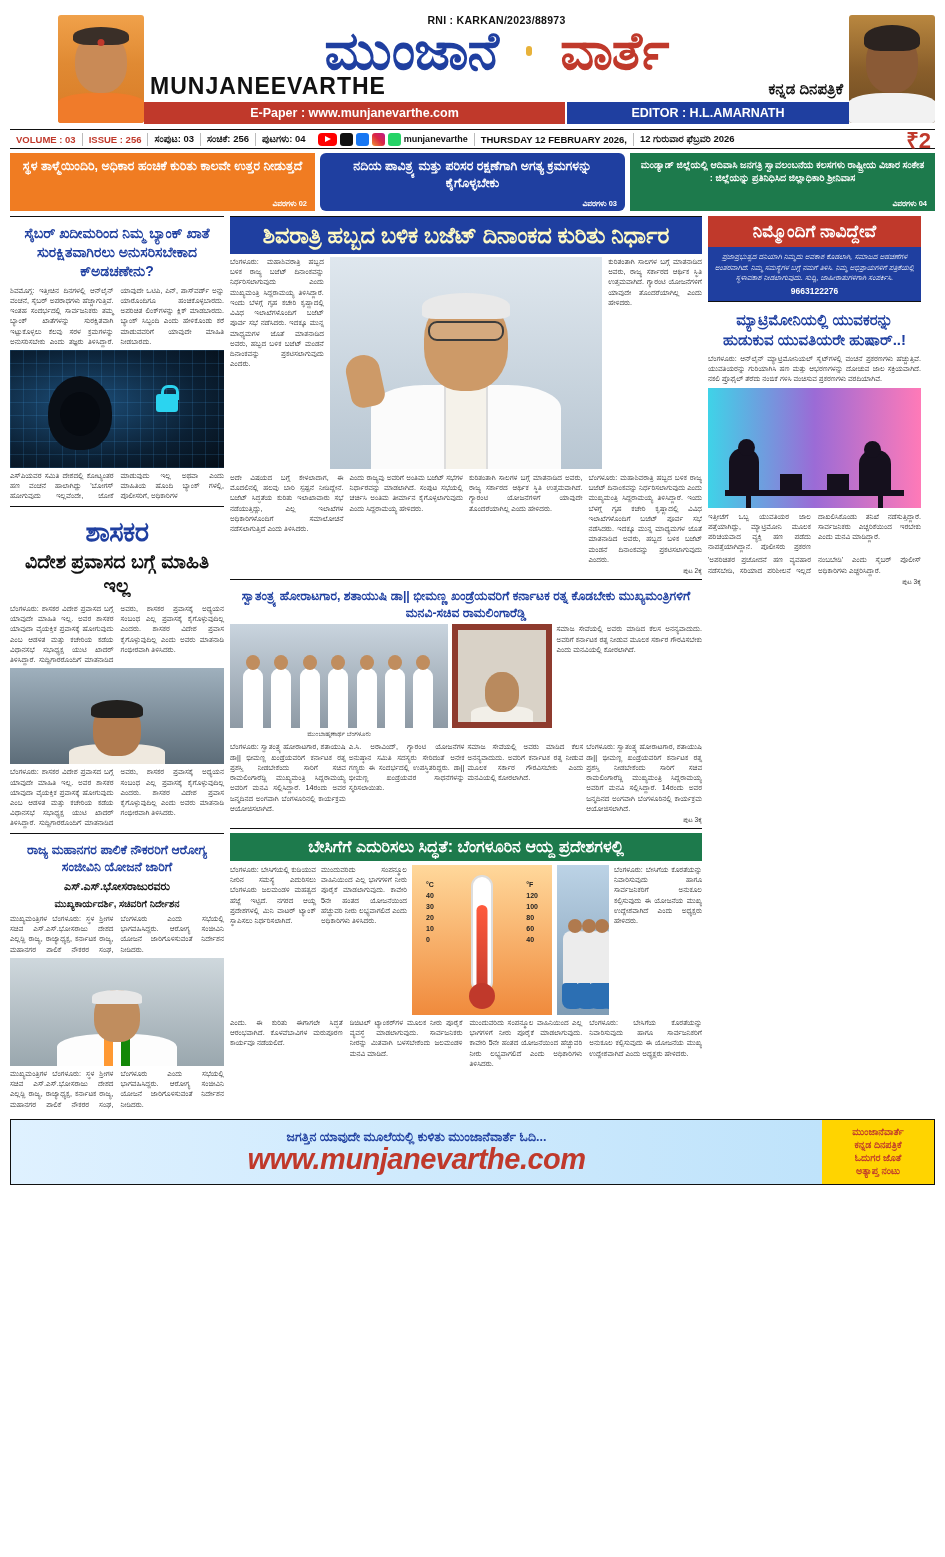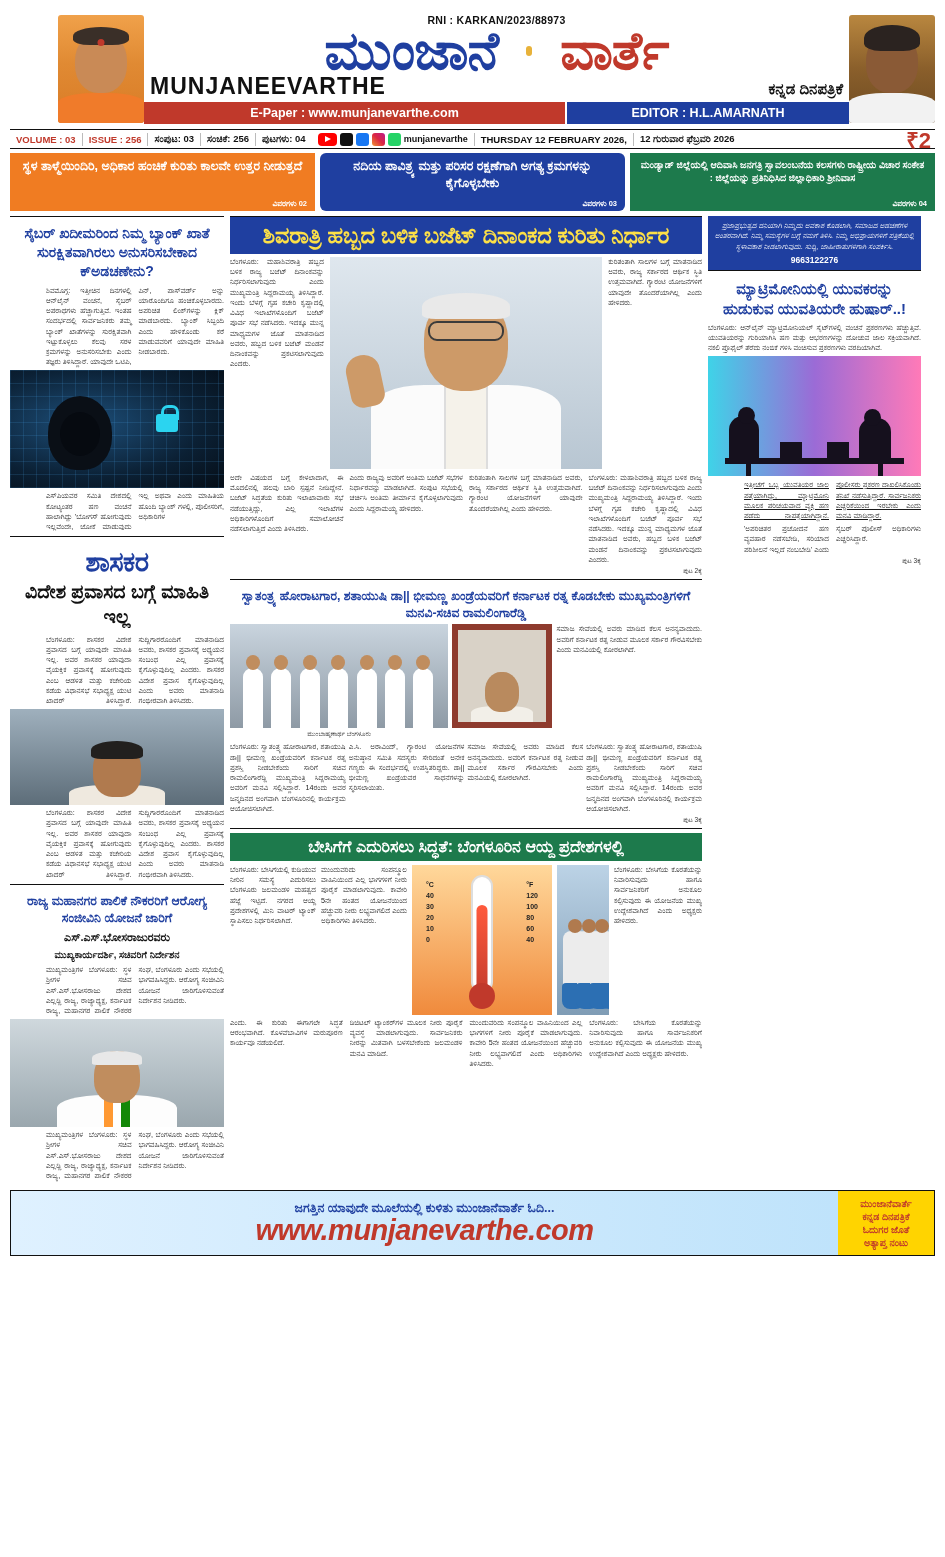--- a/index.html
+++ b/index.html
@@ -72,21 +72,21 @@
   .colL { width:214px; }
   .colC { width:472px; }
   .colR { width:213px; }
 
   .rule-t { border-top:1.5px solid #111; }
   .rule-b { border-bottom:1.5px solid #111; }
 
   
   .art { padding:4px 0; }
   .kn { font-size:7.2px; line-height:1.42; text-align:justify; color:#1a1a1a; }
-  .cols2 { column-count:2; column-gap:7px;margin-left:36px; }
+  .cols2 { column-count:2; column-gap:7px; }
   .cap { font-size:6.5px; text-align:center; color:#333; padding-top:2px; }
 
   
   .l1-hl { font-size:14px; color:#1f3fa0; font-weight:bold; line-height:1.35; text-align:center; padding:3px 2px 5px; }
   .photo { width:100%; position:relative; overflow:hidden; }
   .cyber { height:118px; background:radial-gradient(ellipse at 35% 45%, #1d4f7a 0%, #0b2034 60%, #050d16 100%); position:relative; }
   .cyber .hood { position:absolute; left:38px; top:26px; width:64px; height:74px; background:#0a0f16; border-radius:50% 50% 44% 44%; }
   .cyber .hood:after{content:"";position:absolute;left:12px;top:16px;width:40px;height:44px;border-radius:50%;background:#060a10;}
   .cyber .grid-lines { position:absolute; inset:0; background-image:linear-gradient(rgba(80,180,255,.14) 1px, transparent 1px), linear-gradient(90deg, rgba(80,180,255,.14) 1px, transparent 1px); background-size:13px 13px; }
   .cyber .lock { position:absolute; right:46px; top:44px; width:22px; height:18px; background:#2bd4f0; border-radius:3px; }
@@ -106,21 +106,21 @@
   .l3-sub { font-size:11px; font-weight:bold; color:#111; text-align:center; line-height:1.3; padding-bottom:4px; }
   .portrait2 { height:108px; background:#d8cdbd; position:relative; overflow:hidden; }
   .portrait2 .bg { position:absolute; inset:0; background:linear-gradient(180deg,#cfd8dd,#9aa7ae); }
   .portrait2 .head { position:absolute; left:50%; transform:translateX(-50%); bottom:24px; width:46px; height:52px; border-radius:46% 46% 42% 42%; background:#c08d5e; }
   .portrait2 .hair { position:absolute; left:50%; transform:translateX(-50%); bottom:62px; width:50px; height:14px; border-radius:50% 50% 10% 10%; background:#e8e8e8; }
   .portrait2 .kurta { position:absolute; left:50%; transform:translateX(-50%); bottom:0; width:120px; height:32px; border-radius:40% 40% 0 0; background:#fdfdfd; }
   .portrait2 .shawl { position:absolute; left:50%; transform:translateX(-50%); bottom:0; width:26px; height:32px; background:linear-gradient(90deg,#ff9933 33%,#ffffff 33% 66%,#138808 66%); }
 
   
   .lead-band { background:#1f3fa0; text-align:center; padding:5px 4px; }
-  .lead-band .t { color:#fde047; font-size:22.5px; font-weight:bold; letter-spacing:-.2px; line-height:1.2; }
+  .lead-band .t { color:#fef9c3; font-size:22.5px; font-weight:bold; letter-spacing:-.2px; line-height:1.2; }
   .lead-photo { height:212px; background:linear-gradient(180deg,#dfe7ee,#b8c6d2); position:relative; overflow:hidden; margin-top:0; }
   .lead-photo .person { position:absolute; left:50%; transform:translateX(-50%); bottom:0; width:190px; height:190px; }
   .lp-head { position:absolute; left:50%; transform:translateX(-50%); bottom:78px; width:84px; height:96px; border-radius:46% 46% 44% 44%; background:#cd9a68; }
   .lp-glass { position:absolute; left:50%; transform:translateX(-50%); bottom:128px; width:76px; height:20px; border:2px solid #3b3b3b; border-radius:9px; background:rgba(255,255,255,.15); }
   .lp-hair { position:absolute; left:50%; transform:translateX(-50%); bottom:150px; width:88px; height:26px; border-radius:50% 50% 16% 16%; background:#e9e9e9; }
   .lp-body { position:absolute; left:50%; transform:translateX(-50%); bottom:0; width:190px; height:84px; border-radius:28% 28% 0 0; background:#fbfbfb; }
   .lp-shawl { position:absolute; left:50%; transform:translateX(-50%); bottom:0; width:44px; height:84px; background:#f5f2ea; border-left:2px solid #ddd; border-right:2px solid #ddd; }
   .lp-thumb { position:absolute; left:18px; bottom:62px; width:34px; height:52px; background:#cd9a68; border-radius:16px 16px 12px 12px; transform:rotate(-12deg); }
   .lead-cols { display:flex; gap:6px; padding-top:3px; }
   .lead-cols > div { flex:1; }
@@ -161,21 +161,21 @@
   .office-photo { height:120px; background:linear-gradient(90deg,#3fd3e8 0%, #9b6bd6 50%, #ff7ab8 100%); position:relative; overflow:hidden; }
   .office-photo .sil { position:absolute; bottom:14px; background:#15101d; }
   .office-photo .desk { position:absolute; bottom:12px; left:8%; width:84%; height:6px; background:#15101d; }
   .office-photo .leg { position:absolute; bottom:0; width:5px; height:14px; background:#15101d; }
 
   
   .webbanner { display:flex; margin-top:5px; height:66px; border:1.5px solid #111; }
   .wb-main { flex:1; background:linear-gradient(90deg,#dff1ff,#bfe3fb); position:relative; overflow:hidden; display:flex; flex-direction:column; justify-content:center; }
   .wb-top { font-size:12.5px; font-weight:bold; color:#1f3fa0; text-align:center; }
   .wb-url { font-size:29px; font-weight:bold; color:#c0392b; text-align:center; font-style:italic; letter-spacing:-.5px; line-height:1; }
-  .wb-side { width:96px; background:#ffd400; display:flex; flex-direction:column; align-items:center; justify-content:center; gap:1px; }
+  .wb-side { width:112px; background:#ffd400; display:flex; flex-direction:column; align-items:center; justify-content:center; gap:1px; }
   .wb-side div { font-size:9.5px; font-weight:bold; color:#c0392b; }
 </style>
 </head>
 <body>
 
 <div class="page">
 
   <div class="masthead">
     <div class="mug left">
       <div class="shoulders"></div>
@@ -391,20 +391,21 @@
           <div class="kn" style="flex:1">ಮುಂದುವರಿದು ಸಂಪನ್ಮೂಲ ವಾಹಿನಿಯಿಂದ ಎಲ್ಲ ಭಾಗಗಳಿಗೆ ನೀರು ಪೂರೈಕೆ ಮಾಡಲಾಗುವುದು. ಕಾವೇರಿ 5ನೇ ಹಂತದ ಯೋಜನೆಯಿಂದ ಹೆಚ್ಚುವರಿ ನೀರು ಲಭ್ಯವಾಗಲಿದೆ ಎಂದು ಅಧಿಕಾರಿಗಳು ತಿಳಿಸಿದರು.</div>
           <div class="kn" style="flex:1">ಬೆಂಗಳೂರು: ಬೇಸಿಗೆಯ ಕೊರತೆಯನ್ನು ನಿವಾರಿಸುವುದು ಹಾಗೂ ಸಾರ್ವಜನಿಕರಿಗೆ ಅನುಕೂಲ ಕಲ್ಪಿಸುವುದು ಈ ಯೋಜನೆಯ ಮುಖ್ಯ ಉದ್ದೇಶವಾಗಿದೆ ಎಂದು ಅಧ್ಯಕ್ಷರು ಹೇಳಿದರು.</div>
         </div>
       </div>
 
     </div>
 
     <div class="col colR">
 
       <div>
+        <div class="r1-band">ನಿಮ್ಮೊಂದಿಗೆ ನಾವಿದ್ದೇವೆ</div>
         <div class="r1-body">
           <div class="kn">ಪ್ರಜಾಪ್ರಭುತ್ವದ ದನಿಯಾಗಿ ನಿಮ್ಮದು ಅವಕಾಶ ಕೊಡಲಾಗಿ, ಸಮಾಜದ ಅಡಚಣೆಗಳ ಅಂತರವಾಗಿದೆ. ನಿಮ್ಮ ಸಮಸ್ಯೆಗಳ ಬಗ್ಗೆ ನಮಗೆ ತಿಳಿಸಿ. ನಿಮ್ಮ ಅಭಿಪ್ರಾಯಗಳಿಗೆ ಪತ್ರಿಕೆಯಲ್ಲಿ ಸ್ಥಳಾವಕಾಶ ನೀಡಲಾಗುವುದು. ಸುದ್ದಿ, ಜಾಹೀರಾತುಗಳಿಗಾಗಿ ಸಂಪರ್ಕಿಸಿ.</div>
           <div class="r1-phone">9663122276</div>
         </div>
       </div>
 
       <div class="art rule-t">
         <div class="r2-title">ಮ್ಯಾಟ್ರಿಮೋನಿಯಲ್ಲಿ ಯುವಕರನ್ನು ಹುಡುಕುವ ಯುವತಿಯರೇ ಹುಷಾರ್..!</div>
         <div class="kn" style="padding-bottom:3px;">ಬೆಂಗಳೂರು: ಆನ್‌ಲೈನ್ ಮ್ಯಾಟ್ರಿಮೋನಿಯಲ್ ಸೈಟ್‌ಗಳಲ್ಲಿ ವಂಚನೆ ಪ್ರಕರಣಗಳು ಹೆಚ್ಚುತ್ತಿವೆ. ಯುವತಿಯರನ್ನು ಗುರಿಯಾಗಿಸಿ ಹಣ ಮತ್ತು ಆಭರಣಗಳನ್ನು ದೋಚುವ ಜಾಲ ಸಕ್ರಿಯವಾಗಿದೆ. ನಕಲಿ ಪ್ರೊಫೈಲ್ ತೆರೆದು ನಂಬಿಕೆ ಗಳಿಸಿ ವಂಚಿಸುವ ಪ್ರಕರಣಗಳು ವರದಿಯಾಗಿವೆ.</div>
         <div class="photo">
@@ -413,21 +414,21 @@
             <div class="sil" style="left:14%;bottom:52px;width:17px;height:17px;border-radius:50%;"></div>
             <div class="sil" style="right:14%;width:32px;height:44px;border-radius:14px 14px 0 0;"></div>
             <div class="sil" style="right:19%;bottom:50px;width:17px;height:17px;border-radius:50%;"></div>
             <div class="desk"></div>
             <div class="leg" style="left:18%"></div>
               <div class="leg" style="right:18%"></div>
             <div class="sil" style="left:34%;bottom:18px;width:22px;height:16px;"></div>
             <div class="sil" style="right:34%;bottom:18px;width:22px;height:16px;"></div>
           </div>
         </div>
-        <div class="kn cols2" style="padding-top:4px;text-decoration:underline;">ಇತ್ತೀಚೆಗೆ ಒಬ್ಬ ಯುವತಿಯರ ಜಾಲ ಪತ್ತೆಯಾಗಿದ್ದು, ಮ್ಯಾಟ್ರಿಮೋನಿ ಮೂಲಕ ಪರಿಚಯವಾದ ವ್ಯಕ್ತಿ ಹಣ ಪಡೆದು ನಾಪತ್ತೆಯಾಗಿದ್ದಾನೆ. ಪೊಲೀಸರು ಪ್ರಕರಣ ದಾಖಲಿಸಿಕೊಂಡು ತನಿಖೆ ನಡೆಸುತ್ತಿದ್ದಾರೆ. ಸಾರ್ವಜನಿಕರು ಎಚ್ಚರಿಕೆಯಿಂದ ಇರಬೇಕು ಎಂದು ಮನವಿ ಮಾಡಿದ್ದಾರೆ.</div>
+        <div class="kn cols2" style="padding-top:4px;">ಇತ್ತೀಚೆಗೆ ಒಬ್ಬ ಯುವತಿಯರ ಜಾಲ ಪತ್ತೆಯಾಗಿದ್ದು, ಮ್ಯಾಟ್ರಿಮೋನಿ ಮೂಲಕ ಪರಿಚಯವಾದ ವ್ಯಕ್ತಿ ಹಣ ಪಡೆದು ನಾಪತ್ತೆಯಾಗಿದ್ದಾನೆ. ಪೊಲೀಸರು ಪ್ರಕರಣ ದಾಖಲಿಸಿಕೊಂಡು ತನಿಖೆ ನಡೆಸುತ್ತಿದ್ದಾರೆ. ಸಾರ್ವಜನಿಕರು ಎಚ್ಚರಿಕೆಯಿಂದ ಇರಬೇಕು ಎಂದು ಮನವಿ ಮಾಡಿದ್ದಾರೆ.</div>
         <div class="kn cols2" style="padding-top:3px;">'ಅಪರಿಚಿತರ ಪ್ರಚೋದನೆ ಹಣ ವ್ಯವಹಾರ ನಡೆಸಬೇಡಿ, ಸರಿಯಾದ ಪರಿಶೀಲನೆ ಇಲ್ಲದೆ ನಂಬಬೇಡಿ' ಎಂದು ಸೈಬರ್ ಪೊಲೀಸ್ ಅಧಿಕಾರಿಗಳು ಎಚ್ಚರಿಸಿದ್ದಾರೆ.</div>
         <div class="cap" style="text-align:right;">ಪುಟ 3ಕ್ಕೆ</div>
       </div>
 
     </div>
   </div>
 
   <div class="webbanner">
     <div class="wb-main">
       <div class="wb-top">ಜಗತ್ತಿನ ಯಾವುದೇ ಮೂಲೆಯಲ್ಲಿ ಕುಳಿತು ಮುಂಜಾನೆವಾರ್ತೆ ಓದಿ...</div>

